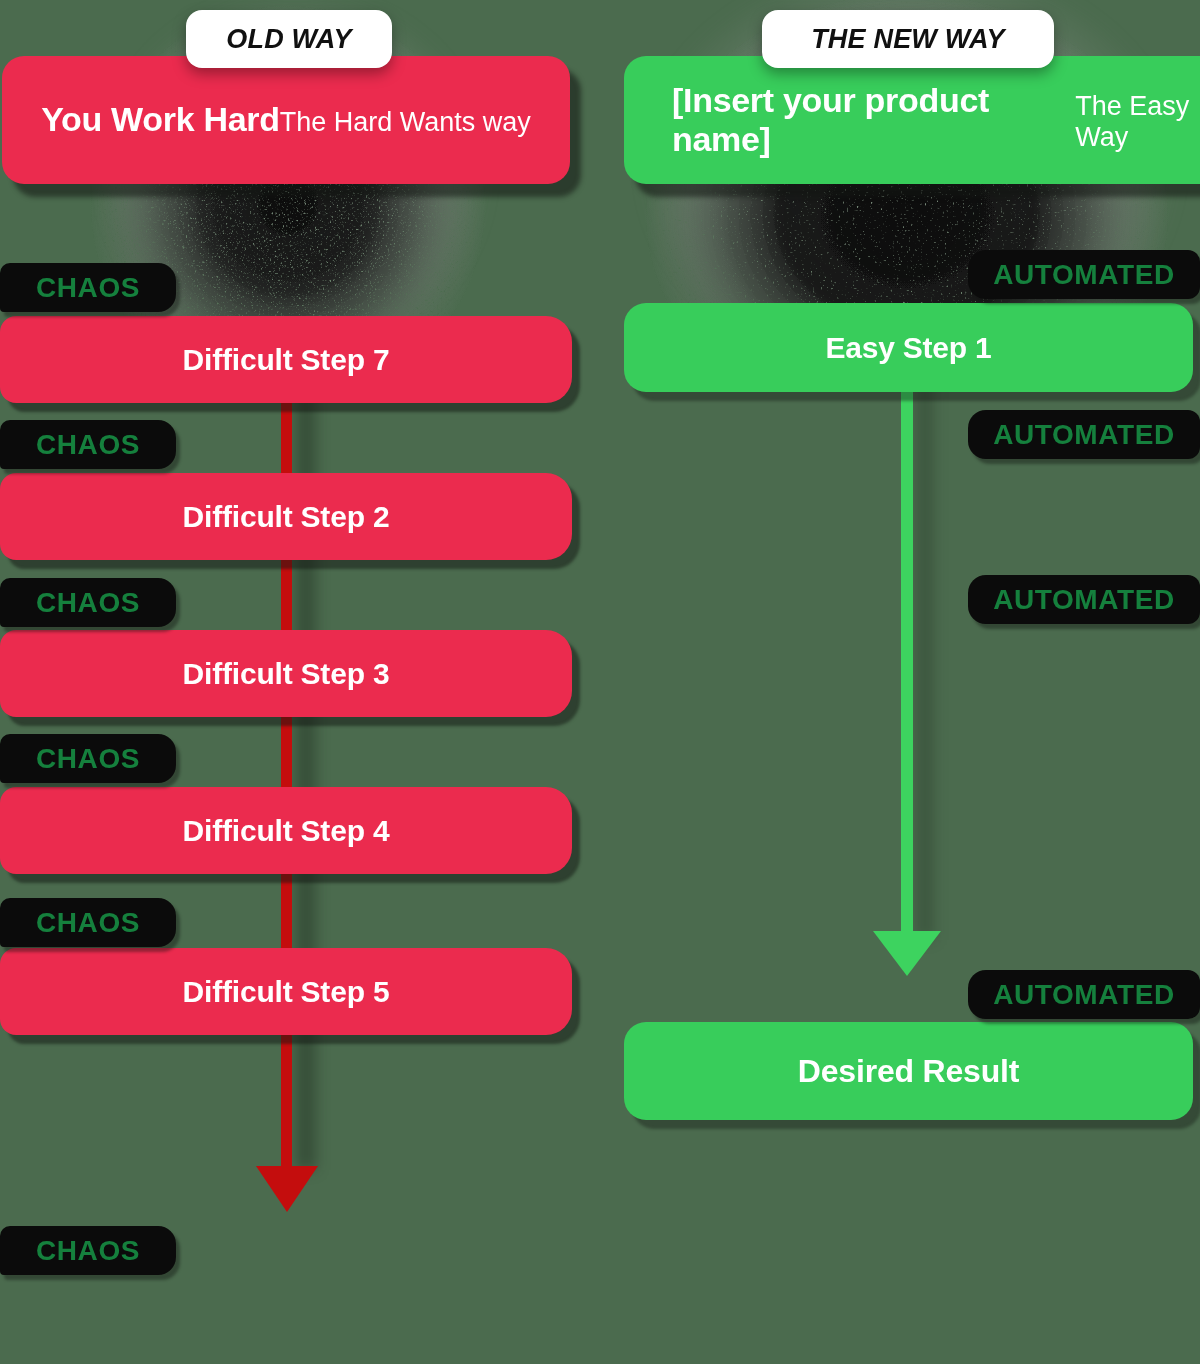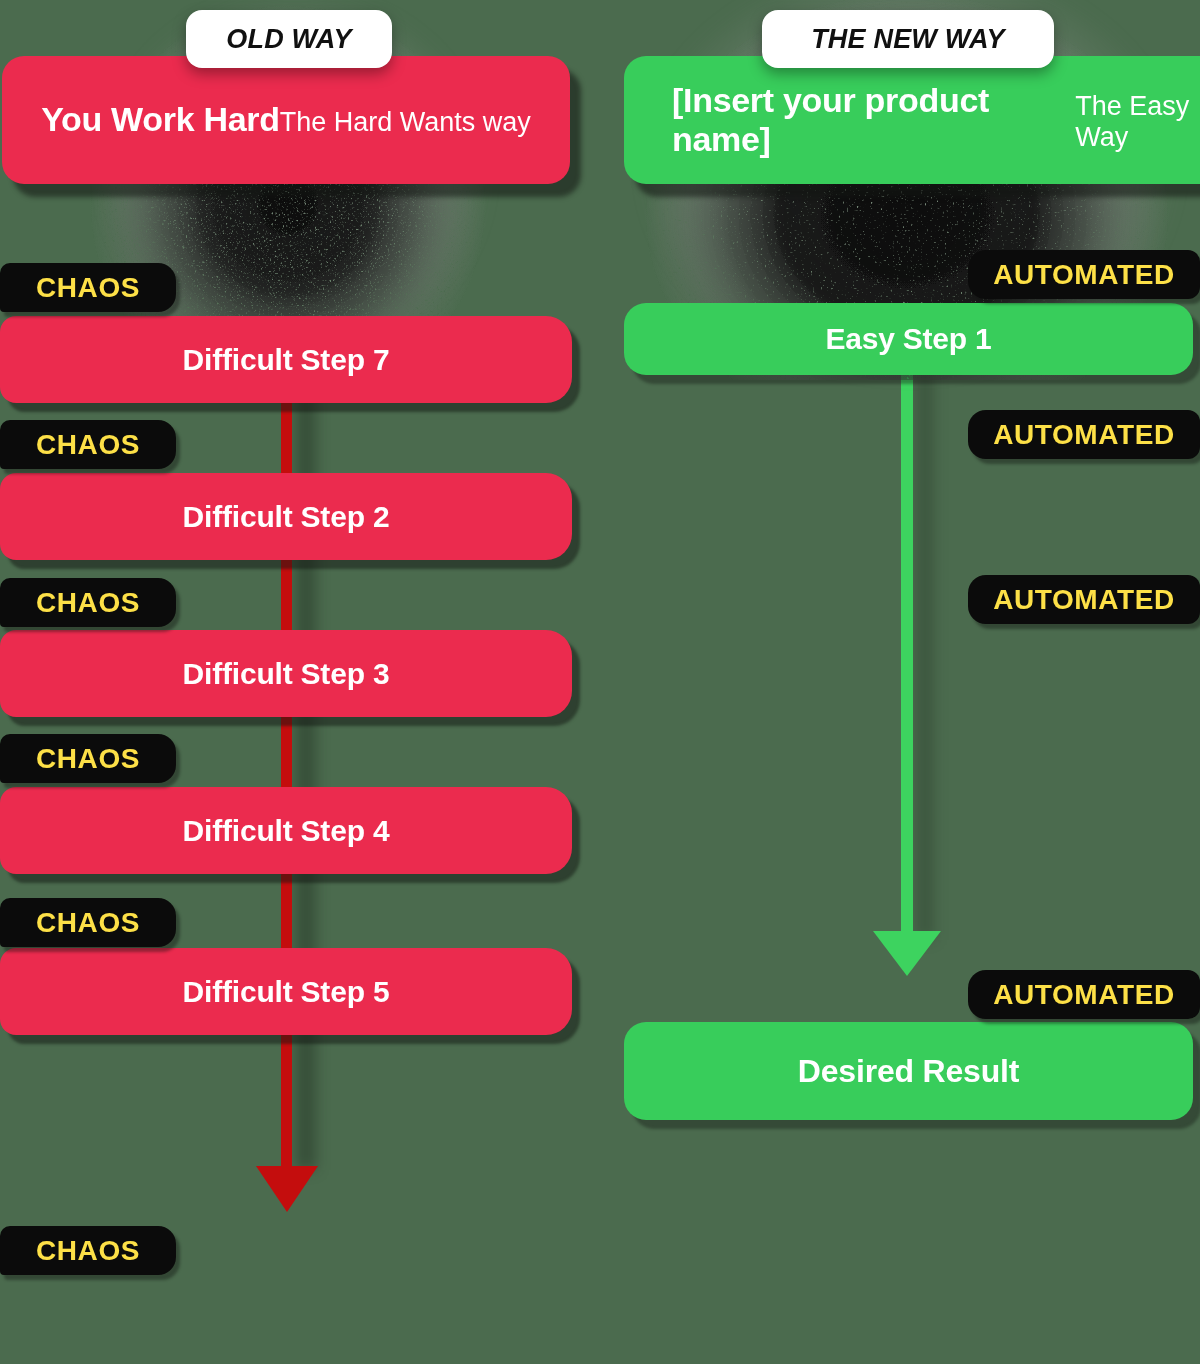--- a/index.html
+++ b/index.html
@@ -51,41 +51,41 @@
   }
   .header-box .title{font-size:34px;font-weight:800;letter-spacing:-0.3px;line-height:1.15;}
   .header-box .subtitle{font-size:27px;font-weight:400;margin-top:4px;}
   .header-red{left:2px;width:568px;background:#EB2B4E;}
   .header-green{left:624px;width:569px;background:#38CD5B;padding-left:48px;}
 
   
   .badge{
     position:absolute;height:49px;background:#0B0B0B;
     display:flex;align-items:center;justify-content:center;
-    z-index:5;color:#fde047;
+    z-index:5;color:#15803d;
     box-shadow:4px 5px 3px rgba(15,18,15,0.40);
   }
   .badge span{font-size:28px;font-weight:800;letter-spacing:0.6px;}
   .badge-chaos{left:0;width:176px;border-radius:10px 18px 18px 4px;}
   .badge-auto{left:968px;width:232px;border-radius:18px 12px 12px 18px;}
 
   
   .step{
     position:absolute;
     display:flex;align-items:center;justify-content:center;
     color:#fff;z-index:3;
   }
   .step span{font-size:30px;font-weight:800;letter-spacing:-0.2px;}
   .step-red{
     left:0;width:572px;height:87px;background:#EB2B4E;
     border-radius:16px 26px 26px 16px;
     box-shadow:8px 9px 3px rgba(18,22,18,0.50);
   }
   .step-green{
-    left:624px;width:569px;height:72px;background:#38CD5B;
+    left:624px;width:569px;height:89px;background:#38CD5B;
     border-radius:22px;
     box-shadow:8px 9px 3px rgba(18,22,18,0.38);
   }
   .result-box span{font-size:32px;}
 
   
   .arrow-line{position:absolute;z-index:1;}
   .line-red{left:281px;top:360px;width:11px;height:808px;background:#C40D0D;}
   .line-green{left:901px;top:335px;width:12px;height:600px;background:#3DD35F;}
   .line-shadow{position:absolute;z-index:0;filter:blur(7px);}

